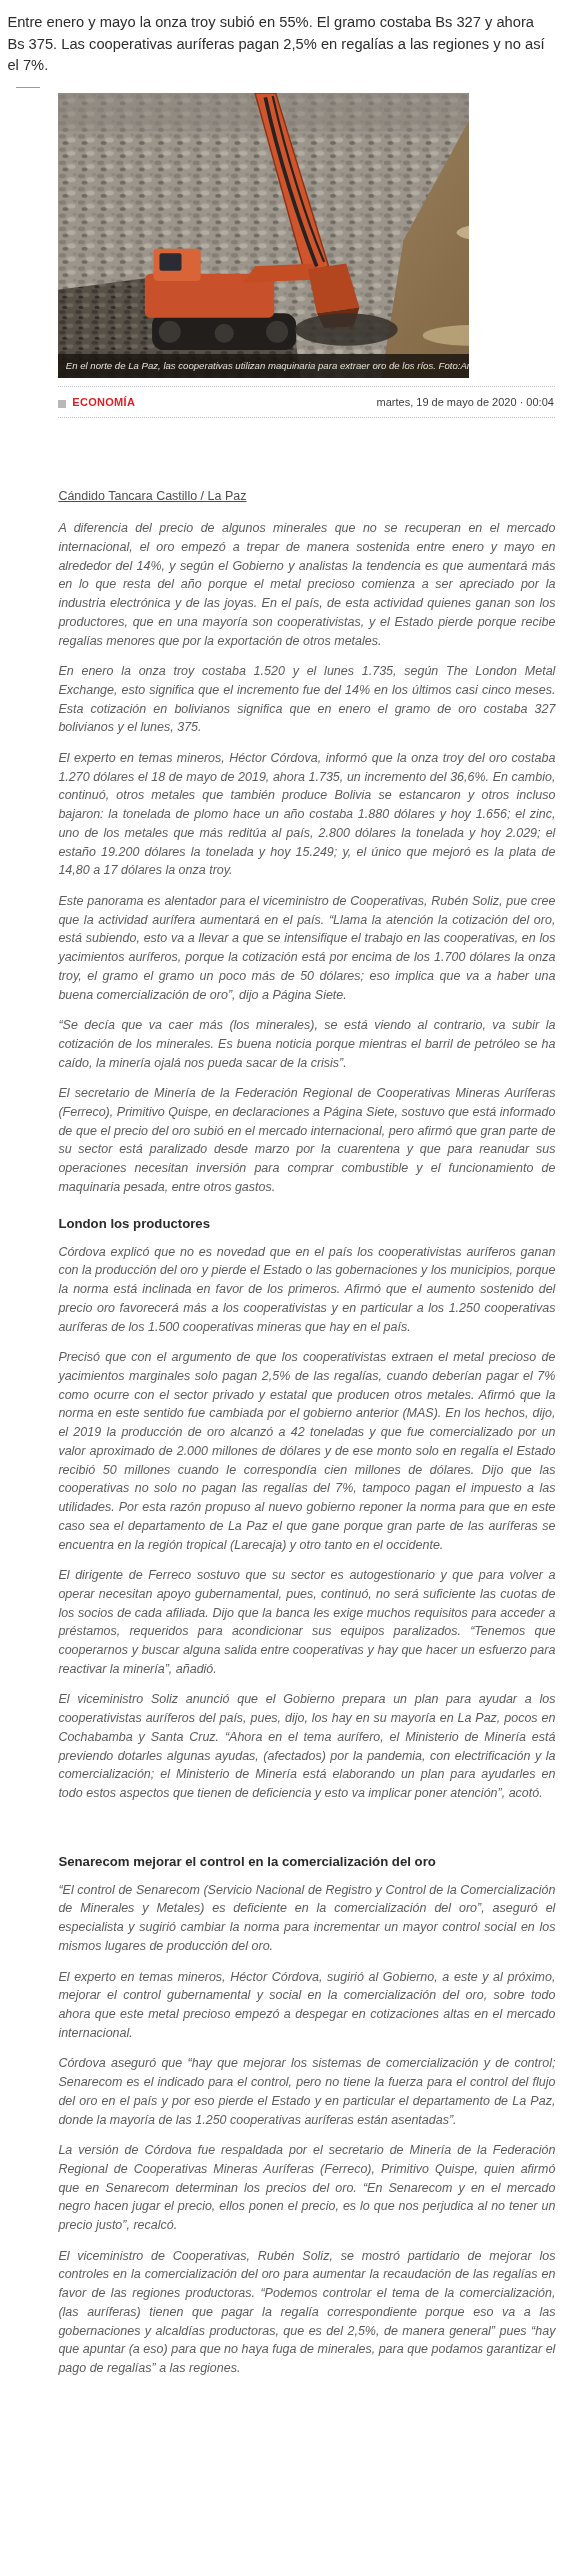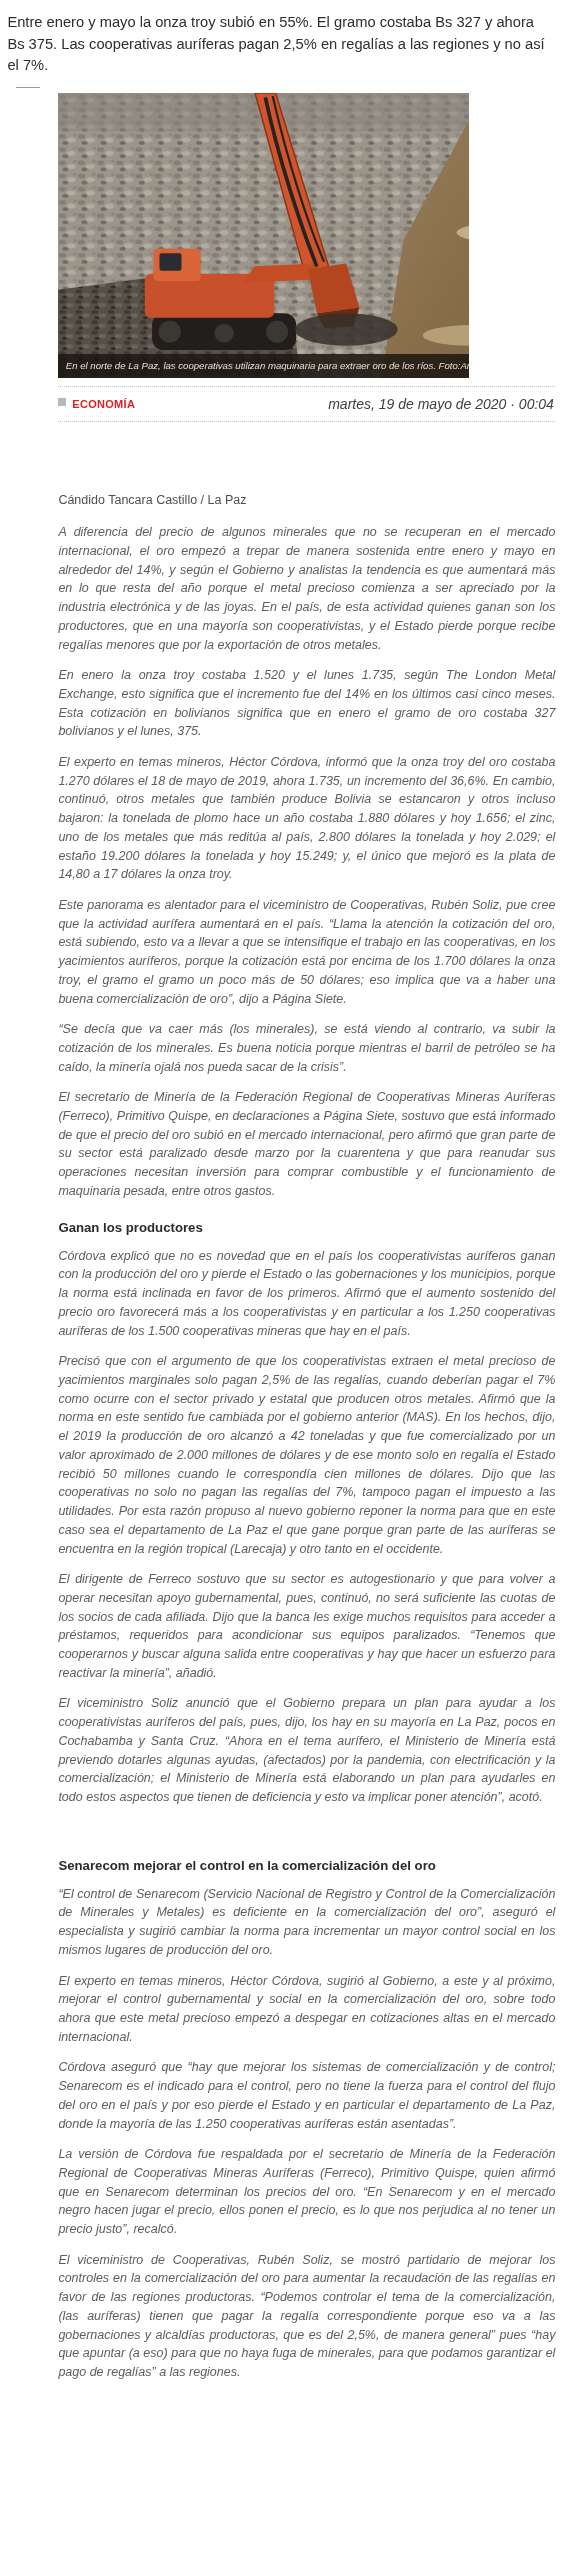--- a/index.html
+++ b/index.html
@@ -38,30 +38,30 @@
     padding:0 7.4px; white-space:nowrap; overflow:hidden;
   }
 
   
   .meta-row {
     margin-top:8.8px;
     border-top:0.7px dotted #c4c4c4; border-bottom:0.7px dotted #c4c4c4;
     padding:8.8px 1.5px 8.8px 0;
     display:flex; align-items:center; justify-content:space-between;
   }
-  .section-wrap { display:flex; align-items:flex-start; gap:5.9px; }
+  .section-wrap { display:flex; align-items:flex-end; gap:5.9px; }
   .section-bullet { width:8px; height:8px; background:#b8b8b8; display:inline-block; }
   .section-label {
     color:#e21d23; font-weight:bold; font-size:11px; letter-spacing:0.3px;
     text-decoration:none;
   }
-  .article-date { font-style:italic; font-size:14px; color:#3d3d3d; }
+  .article-date { font-size:11px; color:#3d3d3d; }
 
   
-  .byline { margin-top:71px; font-size:12.5px; color:#4f4f4f; }
+  .byline { margin-top:71px; font-size:12.5px; color:#4f4f4f;text-decoration:underline; }
   .article-body { margin-top:16px; }
   .article-body p.para {
     font-size:12.5px; line-height:1.5; color:#5d5d5d;
     text-align:justify; margin-bottom:11.8px;font-style:italic;
   }
   .article-body h2.subhead {
     font-size:13.2px; color:#2b2b2b; font-weight:bold;
     margin:19px 0 11.8px 0;
   }
   .article-body h2.subhead:nth-of-type(2) { margin-top:51px; }
@@ -144,21 +144,21 @@
 
     <div class="byline">Cándido Tancara Castillo / La Paz</div>
 
     <div class="article-body">
         <p class="para">A diferencia del precio de algunos minerales que no se recuperan en el mercado internacional, el oro empezó a trepar de manera sostenida entre enero y mayo en alrededor del 14%, y según el Gobierno y analistas la tendencia es que aumentará más en lo que resta del año porque el metal precioso comienza a ser apreciado por la industria electrónica y de las joyas. En el país, de esta actividad quienes ganan son los productores, que en una mayoría son cooperativistas, y el Estado pierde porque recibe regalías menores que por la exportación de otros metales.</p>
         <p class="para">En enero la onza troy costaba 1.520 y el lunes 1.735, según The London Metal Exchange, esto significa que el incremento fue del 14% en los últimos casi cinco meses. Esta cotización en bolivianos significa que en enero el gramo de oro costaba 327 bolivianos y el lunes, 375.</p>
         <p class="para">El experto en temas mineros, Héctor Córdova, informó que la onza troy del oro costaba 1.270 dólares el 18 de mayo de 2019, ahora 1.735, un incremento del 36,6%. En cambio, continuó, otros metales que también produce Bolivia se estancaron y otros incluso bajaron: la tonelada de plomo hace un año costaba 1.880 dólares y hoy 1.656; el zinc, uno de los metales que más reditúa al país, 2.800 dólares la tonelada y hoy 2.029; el estaño 19.200 dólares la tonelada y hoy 15.249; y, el único que mejoró es la plata de 14,80 a 17 dólares la onza troy.</p>
         <p class="para">Este panorama es alentador para el viceministro de Cooperativas, Rubén Soliz, pue cree que la actividad aurífera aumentará en el país. “Llama la atención la cotización del oro, está subiendo, esto va a llevar a que se intensifique el trabajo en las cooperativas, en los yacimientos auríferos, porque la cotización está por encima de los 1.700 dólares la onza troy, el gramo el gramo un poco más de 50 dólares; eso implica que va a haber una buena comercialización de oro”, dijo a Página Siete.</p>
         <p class="para">“Se decía que va caer más (los minerales), se está viendo al contrario, va subir la cotización de los minerales. Es buena noticia porque mientras el barril de petróleo se ha caído, la minería ojalá nos pueda sacar de la crisis”.</p>
         <p class="para">El secretario de Minería de la Federación Regional de Cooperativas Mineras Auríferas (Ferreco),  Primitivo Quispe, en declaraciones a Página Siete, sostuvo que está informado de que el precio del oro subió en el mercado internacional, pero afirmó que gran parte de su sector está paralizado desde marzo por la cuarentena y que para reanudar sus operaciones necesitan inversión para comprar combustible y el funcionamiento de maquinaria pesada, entre otros gastos.</p>
-        <h2 class="subhead">Ganan los productores</h2>
+        <h2 class="subhead">London los productores</h2>
         <p class="para">Córdova explicó que no es novedad que en el país los cooperativistas auríferos ganan con la producción del oro y pierde el Estado o las gobernaciones y los municipios, porque la norma está inclinada en favor de los primeros. Afirmó que el aumento sostenido del precio oro favorecerá más a los cooperativistas y en particular a los 1.250 cooperativas auríferas de los 1.500 cooperativas mineras que hay en el país.</p>
         <p class="para">Precisó que con el argumento de que los cooperativistas extraen el metal precioso de yacimientos marginales solo pagan 2,5% de las regalías, cuando deberían pagar el 7% como ocurre con el sector privado y estatal que producen otros metales. Afirmó que la norma en este sentido fue cambiada por el gobierno anterior (MAS). En los hechos, dijo, el 2019 la producción de oro alcanzó a 42 toneladas y que fue comercializado por un valor aproximado de 2.000 millones de dólares y de ese monto solo en regalía el Estado recibió 50 millones cuando le correspondía cien millones de dólares. Dijo que las cooperativas no solo no pagan las regalías del 7%, tampoco pagan el impuesto a las utilidades. Por esta razón propuso al nuevo gobierno reponer la norma para que en este caso sea el departamento de La Paz el que gane porque gran parte de las auríferas se encuentra en la región tropical (Larecaja) y otro tanto en el occidente.</p>
         <p class="para">El dirigente de Ferreco sostuvo que su sector es autogestionario y que para volver a operar necesitan apoyo gubernamental, pues, continuó, no será suficiente las cuotas de los socios de cada afiliada. Dijo que la banca les exige muchos requisitos para acceder a préstamos, requeridos para acondicionar sus equipos paralizados. “Tenemos que cooperarnos y buscar alguna salida entre cooperativas y hay que hacer un esfuerzo para reactivar la minería”, añadió.</p>
         <p class="para">El viceministro Soliz anunció que el Gobierno prepara un plan para ayudar a los cooperativistas auríferos del país, pues, dijo, los hay en su mayoría en La Paz, pocos en Cochabamba y Santa Cruz. “Ahora en el tema aurífero, el Ministerio de Minería está previendo dotarles algunas ayudas, (afectados) por la pandemia, con electrificación y la comercialización; el Ministerio de Minería está elaborando un plan para ayudarles en todo estos aspectos que tienen de deficiencia y esto va implicar poner atención”, acotó.</p>
         <h2 class="subhead">Senarecom mejorar el control en la comercialización del oro</h2>
         <p class="para">“El control de Senarecom (Servicio Nacional de Registro y Control de la Comercialización de Minerales y Metales) es deficiente en la comercialización del oro”, aseguró el especialista y sugirió cambiar la norma para incrementar un mayor control social en los mismos lugares de producción del oro.</p>
         <p class="para">El experto en temas mineros, Héctor Córdova, sugirió al Gobierno, a este y al próximo, mejorar el control gubernamental y social en la comercialización del oro, sobre todo ahora que este metal precioso empezó a despegar en cotizaciones altas en el mercado internacional.</p>
         <p class="para">Córdova aseguró que “hay que mejorar los sistemas de comercialización y de control; Senarecom es el indicado para el control, pero no tiene la fuerza para el control del flujo del oro en el país y por eso pierde el Estado y en particular el departamento de La Paz, donde la mayoría de las 1.250 cooperativas auríferas están asentadas”.</p>
         <p class="para">La versión de Córdova fue respaldada por el secretario de Minería de la Federación Regional de Cooperativas Mineras Auríferas (Ferreco), Primitivo Quispe, quien afirmó que en Senarecom determinan los precios del oro. “En Senarecom y en el mercado negro hacen jugar el precio, ellos ponen el precio, es lo que nos perjudica al no tener un precio justo”, recalcó.</p>
         <p class="para">El viceministro de Cooperativas, Rubén Soliz, se mostró partidario de mejorar los controles en la comercialización del oro para aumentar la recaudación de las regalías en favor de las regiones productoras. “Podemos controlar el tema de la comercialización, (las auríferas) tienen que pagar la regalía correspondiente porque eso va a las gobernaciones y alcaldías productoras, que es del 2,5%, de manera general” pues “hay que apuntar (a eso) para que no haya fuga de minerales, para que podamos garantizar el pago de regalías” a las regiones.</p>

